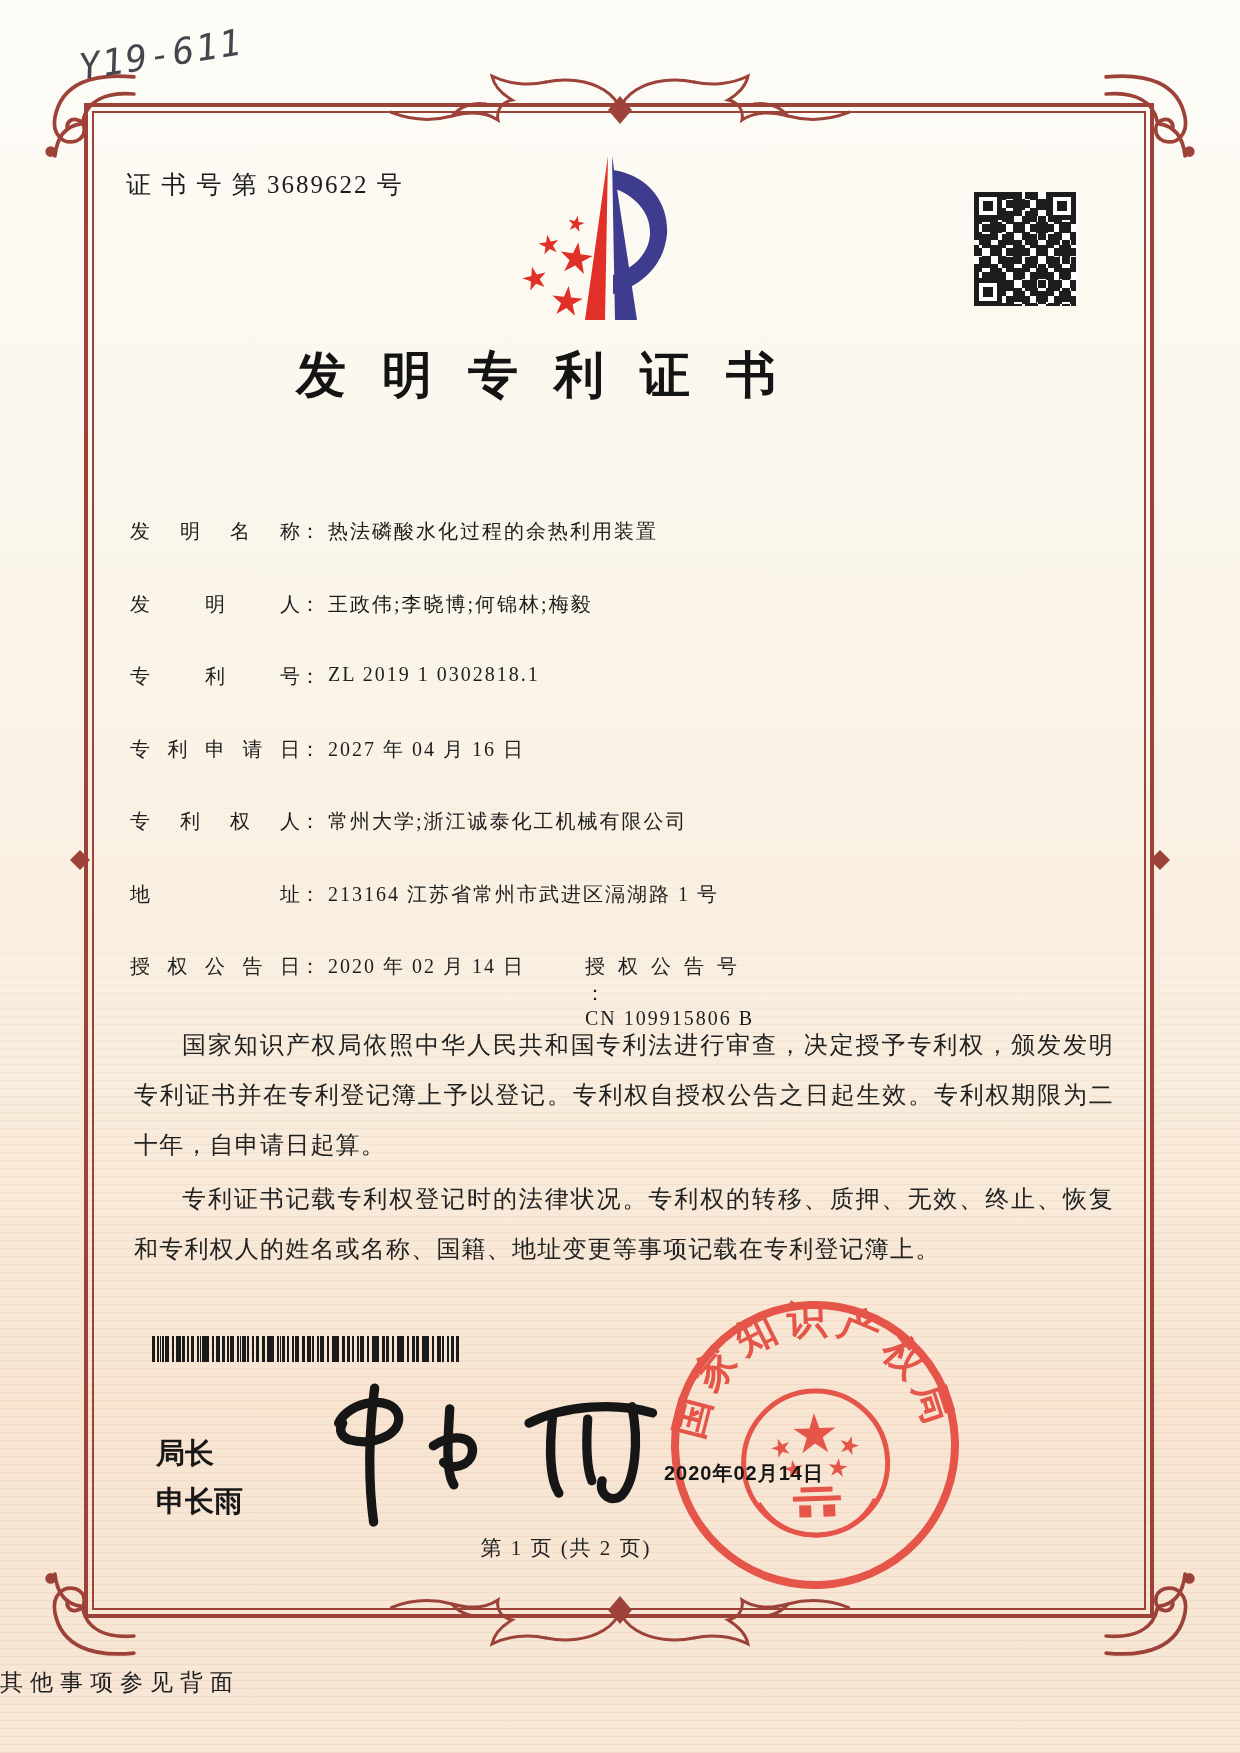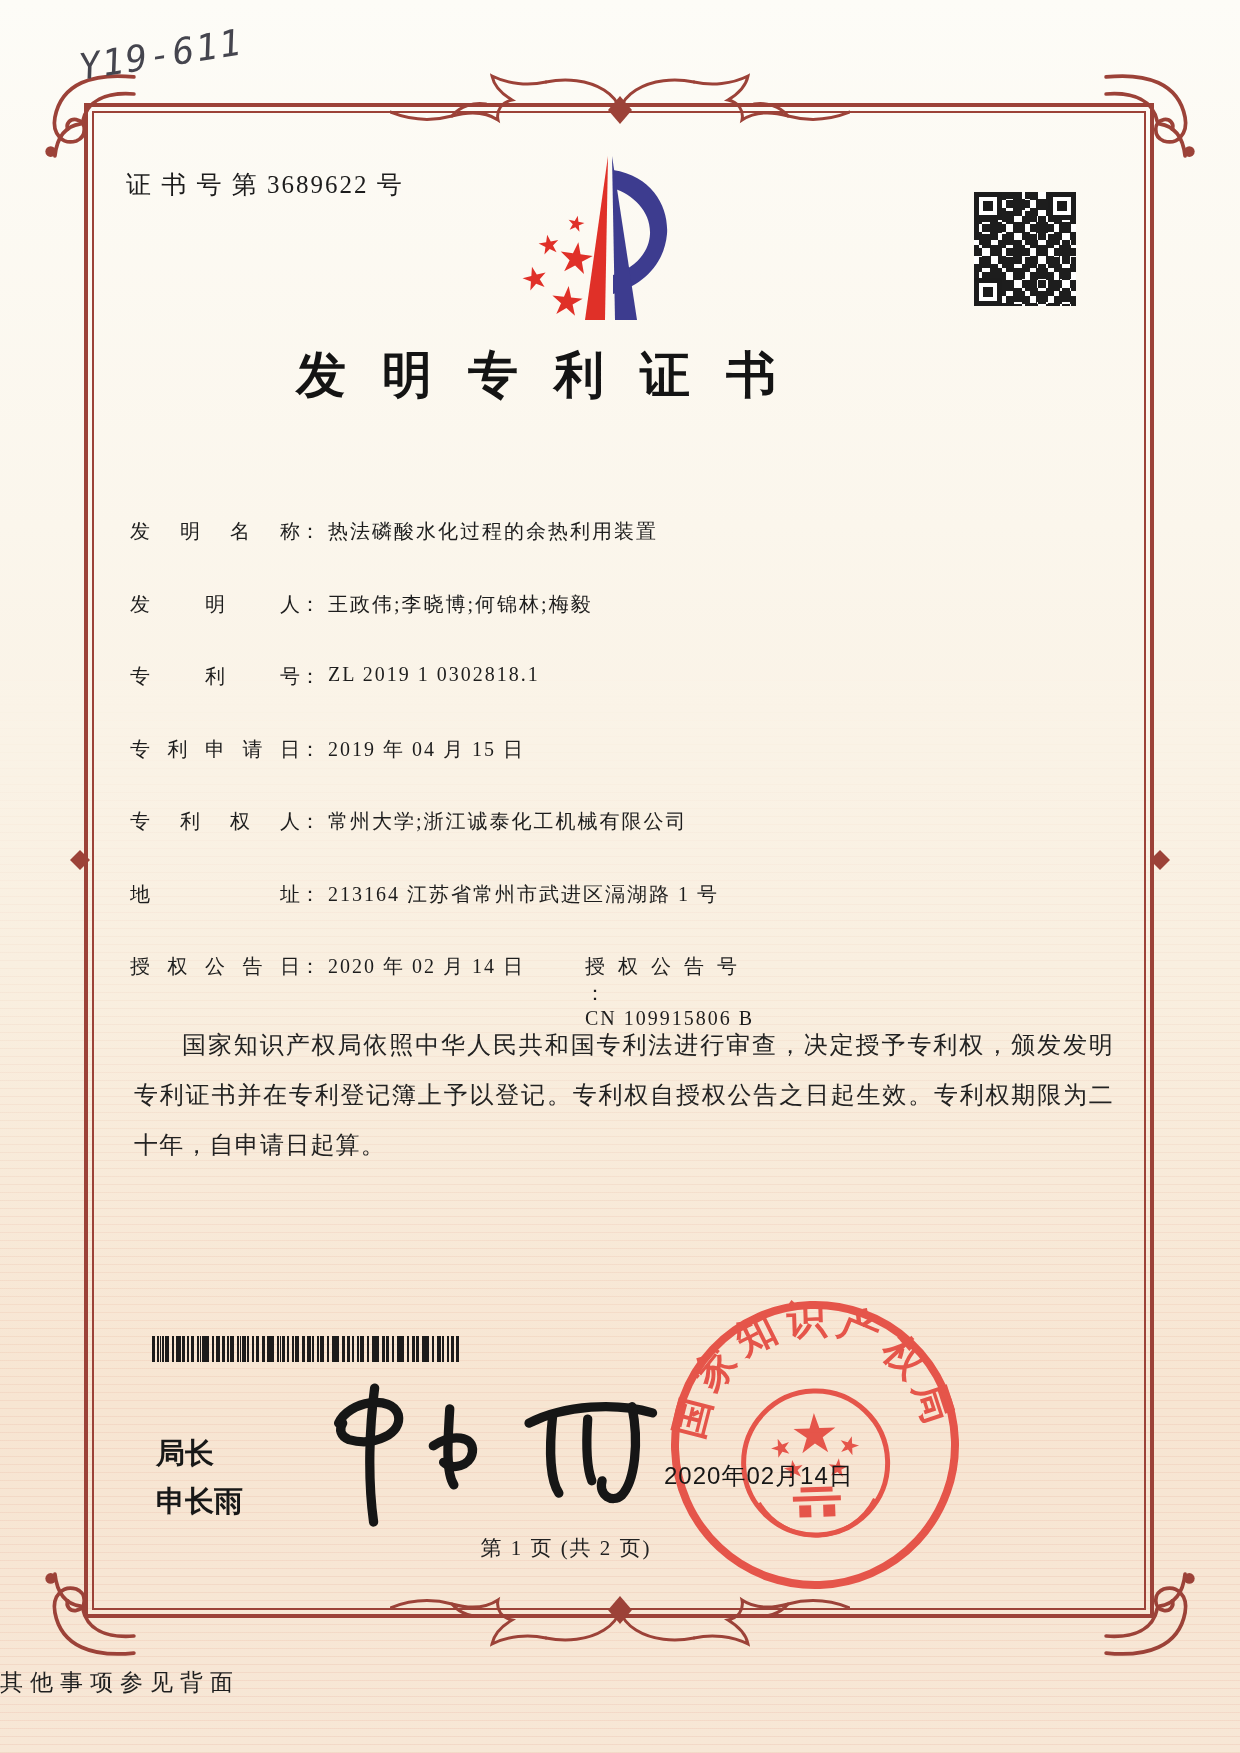--- a/index.html
+++ b/index.html
@@ -66,21 +66,21 @@
       repeating-linear-gradient(90deg,#1b1b1b 0 3px,rgba(0,0,0,0) 3px 13px);
   }
   .director{position:absolute;left:156px;top:1434px;z-index:4;
     font-family:"Liberation Sans","DejaVu Sans",sans-serif;font-weight:700;font-size:29px;color:#181818;}
   .director .name{margin-top:8px;}
   .signature{position:absolute;left:318px;top:1368px;z-index:4;}
   .seal{position:absolute;left:665px;top:1295px;z-index:5;opacity:.9;transform:rotate(-2deg);}
   .sealdate{
     position:absolute;left:664px;top:1460px;z-index:6;
     font-family:"Liberation Sans","DejaVu Sans",sans-serif;
-    font-size:24px;font-weight:400;letter-spacing:1px;color:#161616;
+    font-size:20px;font-weight:700;letter-spacing:1px;color:#161616;
   }
   .pageinfo{position:absolute;left:0;top:1534px;width:1132px;text-align:center;z-index:4;font-size:21px;letter-spacing:2px;color:#222;}
   .backnote{position:absolute;left:0;top:1667px;width:1040px;text-align:left;z-index:3;font-size:23px;letter-spacing:7px;color:#1e1e1e;}
   .middiamond{position:absolute;width:20px;height:20px;z-index:3;color:#9c4238;}
 </style>
 </head>
 <body>
 
 <div class="page">
 
@@ -176,21 +176,21 @@
       <span class="fvalue">王政伟;李晓博;何锦林;梅毅</span>
     </div>
     <div class="frow">
       <span class="flabel">专利号</span>
         <span class="colon">：</span>
       <span class="fvalue">ZL 2019 1 0302818.1</span>
     </div>
     <div class="frow">
       <span class="flabel">专利申请日</span>
         <span class="colon">：</span>
-      <span class="fvalue">2019 年 04 月 15 日</span>
+      <span class="fvalue">2027 年 04 月 16 日</span>
     </div>
     <div class="frow">
       <span class="flabel">专利权人</span>
         <span class="colon">：</span>
       <span class="fvalue">常州大学;浙江诚泰化工机械有限公司</span>
     </div>
     <div class="frow">
       <span class="flabel">地址</span>
         <span class="colon">：</span>
       <span class="fvalue">213164 江苏省常州市武进区滆湖路 1 号</span>
@@ -202,20 +202,21 @@
       <span class="pair2">
         <span class="flabel2">授权公告号</span>
           <span class="colon">：</span>
         <span class="fvalue">CN 109915806 B</span>
       </span>
     </div>
   </div>
 
   <div class="paras">
     <p>国家知识产权局依照中华人民共和国专利法进行审查，决定授予专利权，颁发发明专利证书并在专利登记簿上予以登记。专利权自授权公告之日起生效。专利权期限为二十年，自申请日起算。</p>
+    <p>专利证书记载专利权登记时的法律状况。专利权的转移、质押、无效、终止、恢复和专利权人的姓名或名称、国籍、地址变更等事项记载在专利登记簿上。</p>
   </div>
 
   <div class="barcode"></div>
 
   <div class="director">
     <div>局长</div>
     <div class="name">申长雨</div>
   </div>
 
   <svg class="signature" width="350" height="168" viewBox="0 0 340 160">

